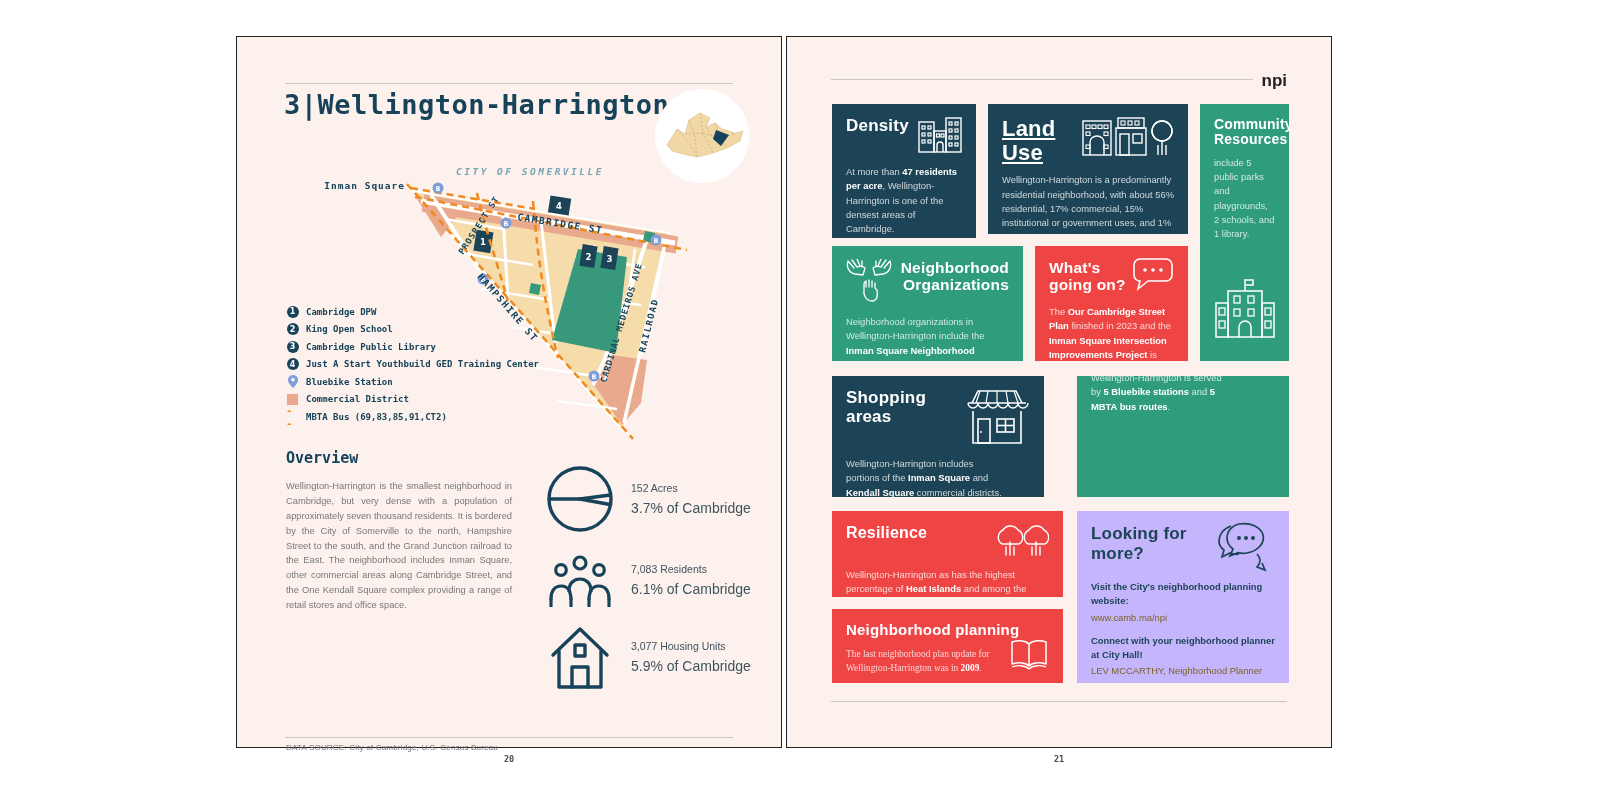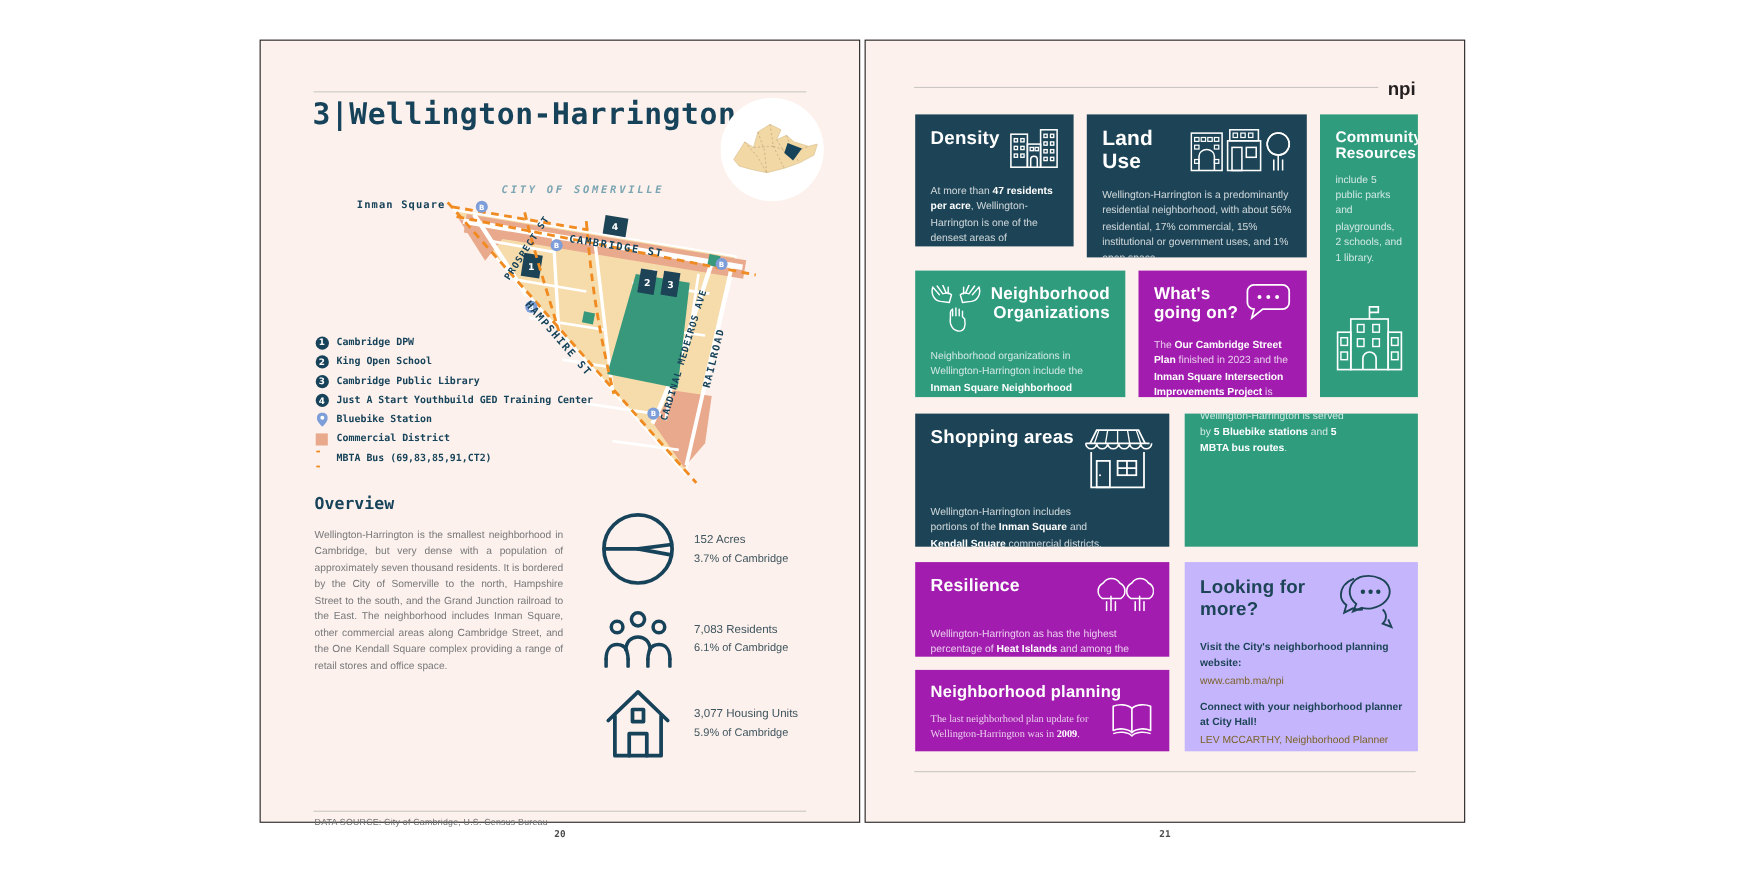--- a/index.html
+++ b/index.html
@@ -30,51 +30,51 @@
   .overview-h { position:absolute; left:49px; top:412px; font-family:"DejaVu Sans Mono", monospace;
                 font-weight:bold; font-size:15px; color:#17435a; }
   .overview-p { position:absolute; left:49px; top:442px; width:226px; font-size:9.3px; line-height:1.6;
                 color:#77787b; text-align:justify; }
 
   .stats { position:absolute; left:304px; top:424px; width:225px; }
   .stat-row { display:flex; align-items:center; margin-bottom:16px; }
   .stat-row .st-ic { width:78px; display:flex; justify-content:center; flex:none; color:#17435a; }
   .stat-text { margin-left:12px; }
   .stat-value { font-size:10.5px; color:#3f545e; margin-bottom:6px; }
-  .stat-share { font-size:10px; color:#3f545e; }
+  .stat-share { font-size:14px; color:#3f545e; }
 
   .src { position:absolute; left:49px; top:706px; font-size:8px; color:#6d6e71; letter-spacing:0.2px; }
   .pagenum { position:absolute; left:0; width:100%; top:717px; text-align:center;
              font-size:8.5px; font-weight:bold; color:#4c4c4e; font-family:"DejaVu Sans Mono",monospace; }
 
   
   .npi-logo { position:absolute; right:44px; top:34px; font-size:17px; font-weight:900; color:#231f20;
               letter-spacing:0px; font-family:"Liberation Sans",sans-serif; }
   .card { position:absolute; padding:13px 14px; overflow:hidden; }
   .c-navy   { background:#1d4456; }
   .c-green  { background:#2f9c7e; }
-  .c-orange { background:#a21caf; }
+  .c-orange { background:#ef4444; }
   .c-yellow { background:#c4b5fd; }
   .card h3 { font-size:17px; font-weight:bold; color:#ffffff; line-height:1.1; letter-spacing:0.2px; }
   .card .rich { font-size:9.4px; line-height:1.52; color:rgba(255,255,255,0.78); margin-top:8px; }
   .card .rich b { color:#ffffff; }
   .card .rich + .rich { margin-top:6px; }
   .c-yellow h3 { color:#1d4456; }
   .c-yellow .rich { color:#7c6327; }
   .c-yellow .rich b { color:#1d4456; }
   .card .head { display:flex; align-items:flex-start; justify-content:space-between; }
   .card .icn { flex:none; color:#fff; }
   .c-yellow .icn { color:#1d4456; }
 
-  #card-density  { left:45px;  top:67px;  width:144px; height:120px; }
+  #card-density  { left:45px;  top:67px;  width:144px; height:134px; }
   #card-landuse  { left:201px; top:67px;  width:200px; height:130px; }
   #card-community{ left:413px; top:67px;  width:89px;  height:257px; }
   #card-orgs     { left:45px;  top:209px; width:191px; height:115px; }
   #card-whats    { left:248px; top:209px; width:153px; height:115px; }
-  #card-shopping { left:45px;  top:339px; width:231px; height:121px; }
+  #card-shopping { left:45px;  top:339px; width:212px; height:121px; }
   #card-getting  { left:290px; top:339px; width:212px; height:121px; }
   #card-resilience{ left:45px; top:474px; width:231px; height:86px; }
   #card-looking  { left:290px; top:474px; width:212px; height:172px; }
   #card-planning { left:45px;  top:572px; width:231px; height:74px; }
 
   #card-community .school-ic { position:absolute; left:50%; transform:translateX(-50%); bottom:16px; }
   #card-orgs h3 { text-align:right; font-size:15.5px; }
   #card-whats h3 { font-size:15.5px; }
   #card-looking h3 { font-size:17px; line-height:1.15; }
   #card-planning h3 { font-size:15px; }
@@ -352,21 +352,21 @@
           </svg>
         </span>
       </div>
       <div>
           <p class="rich"><span>At more than </span><b>47 residents per acre</b><span>, Wellington-Harrington is one of the densest areas of Cambridge.</span></p>
         </div>
     </div>
 
     <div class="card c-navy" id="card-landuse">
       <div class="head">
-        <h3 style="font-size:19px;">Land Use</h3>
+        <h3 style="font-size:22px;text-decoration:underline;">Land Use</h3>
         <span class="icn">
           <svg width="92" height="40" viewBox="0 0 92 40" fill="none" stroke="currentColor" stroke-width="1.4">
             <rect x="1" y="4" width="28" height="34"></rect>
             <g stroke-width="1.1">
               <rect x="4" y="8" width="4" height="3.5"></rect>
                 <rect x="10" y="8" width="4" height="3.5"></rect>
                 <rect x="16" y="8" width="4" height="3.5"></rect>
                 <rect x="22" y="8" width="4" height="3.5"></rect>
               <rect x="4" y="15" width="4" height="3.5"></rect>
                 <rect x="22" y="15" width="4" height="3.5"></rect>

